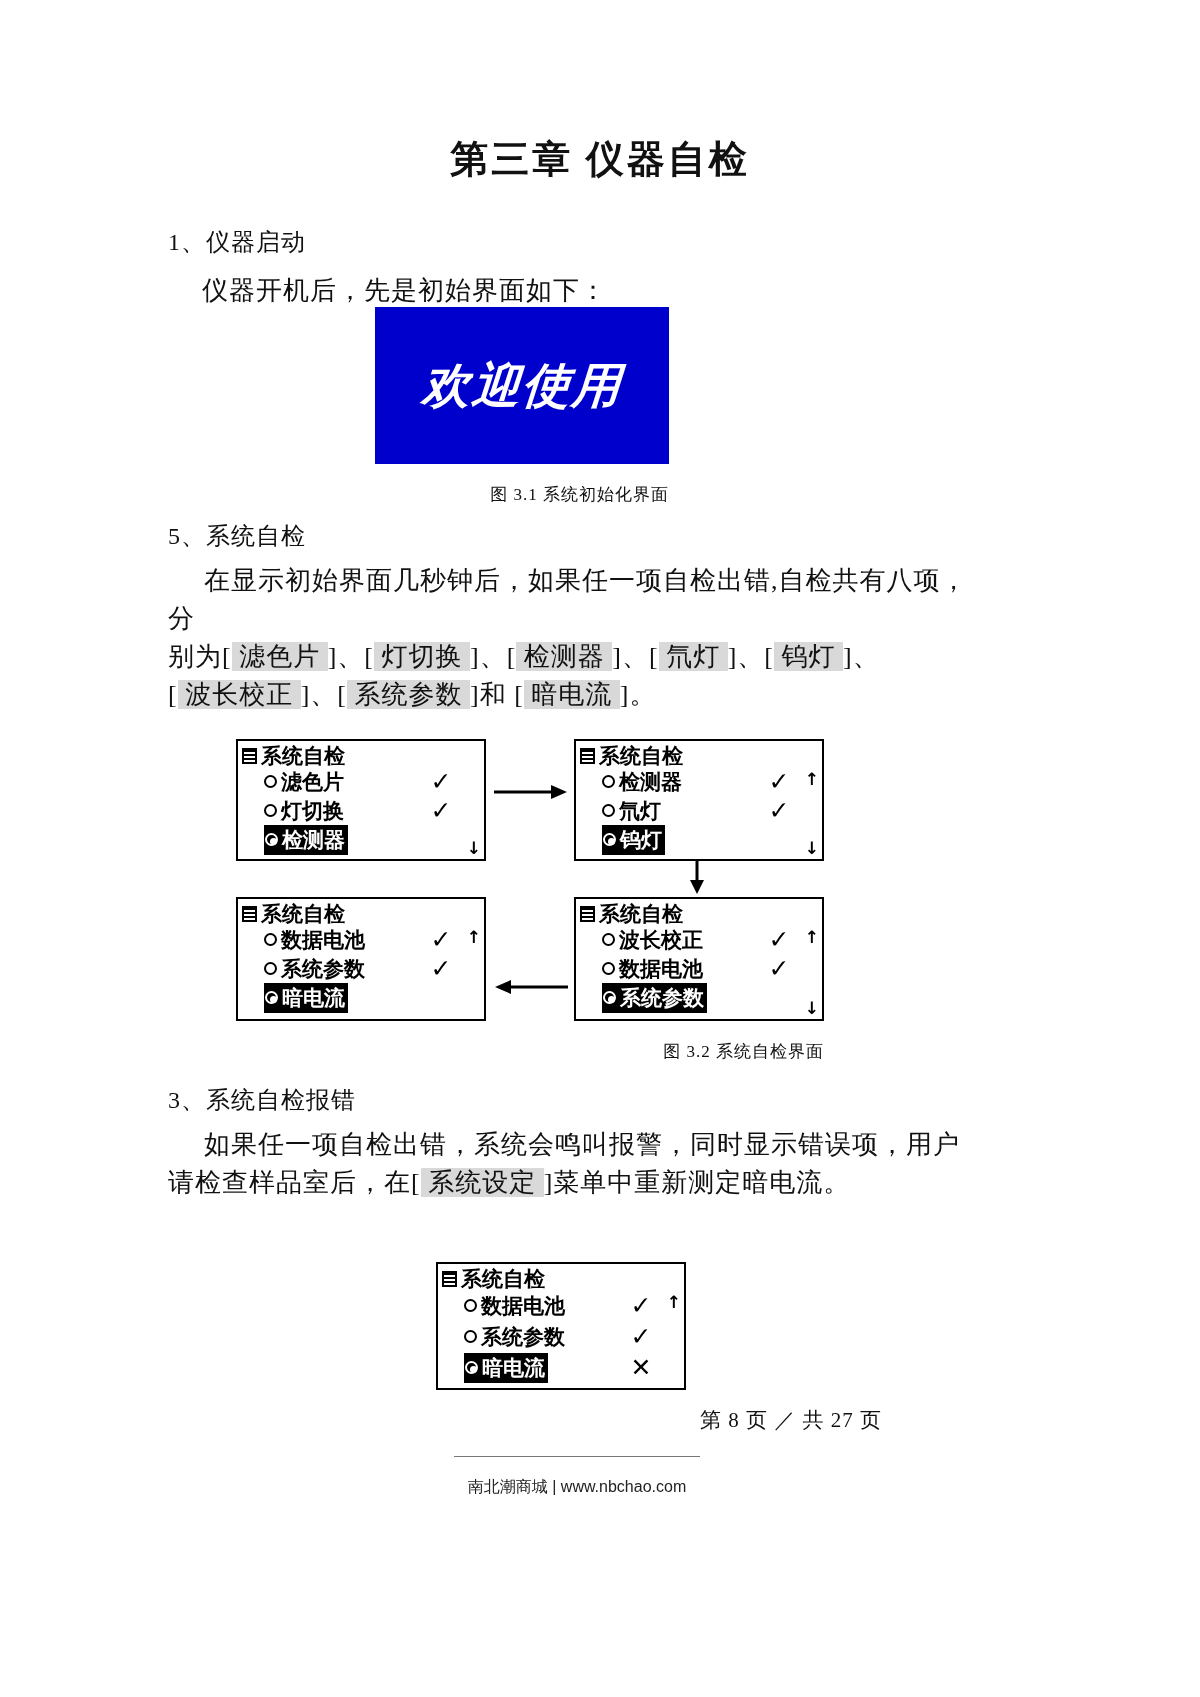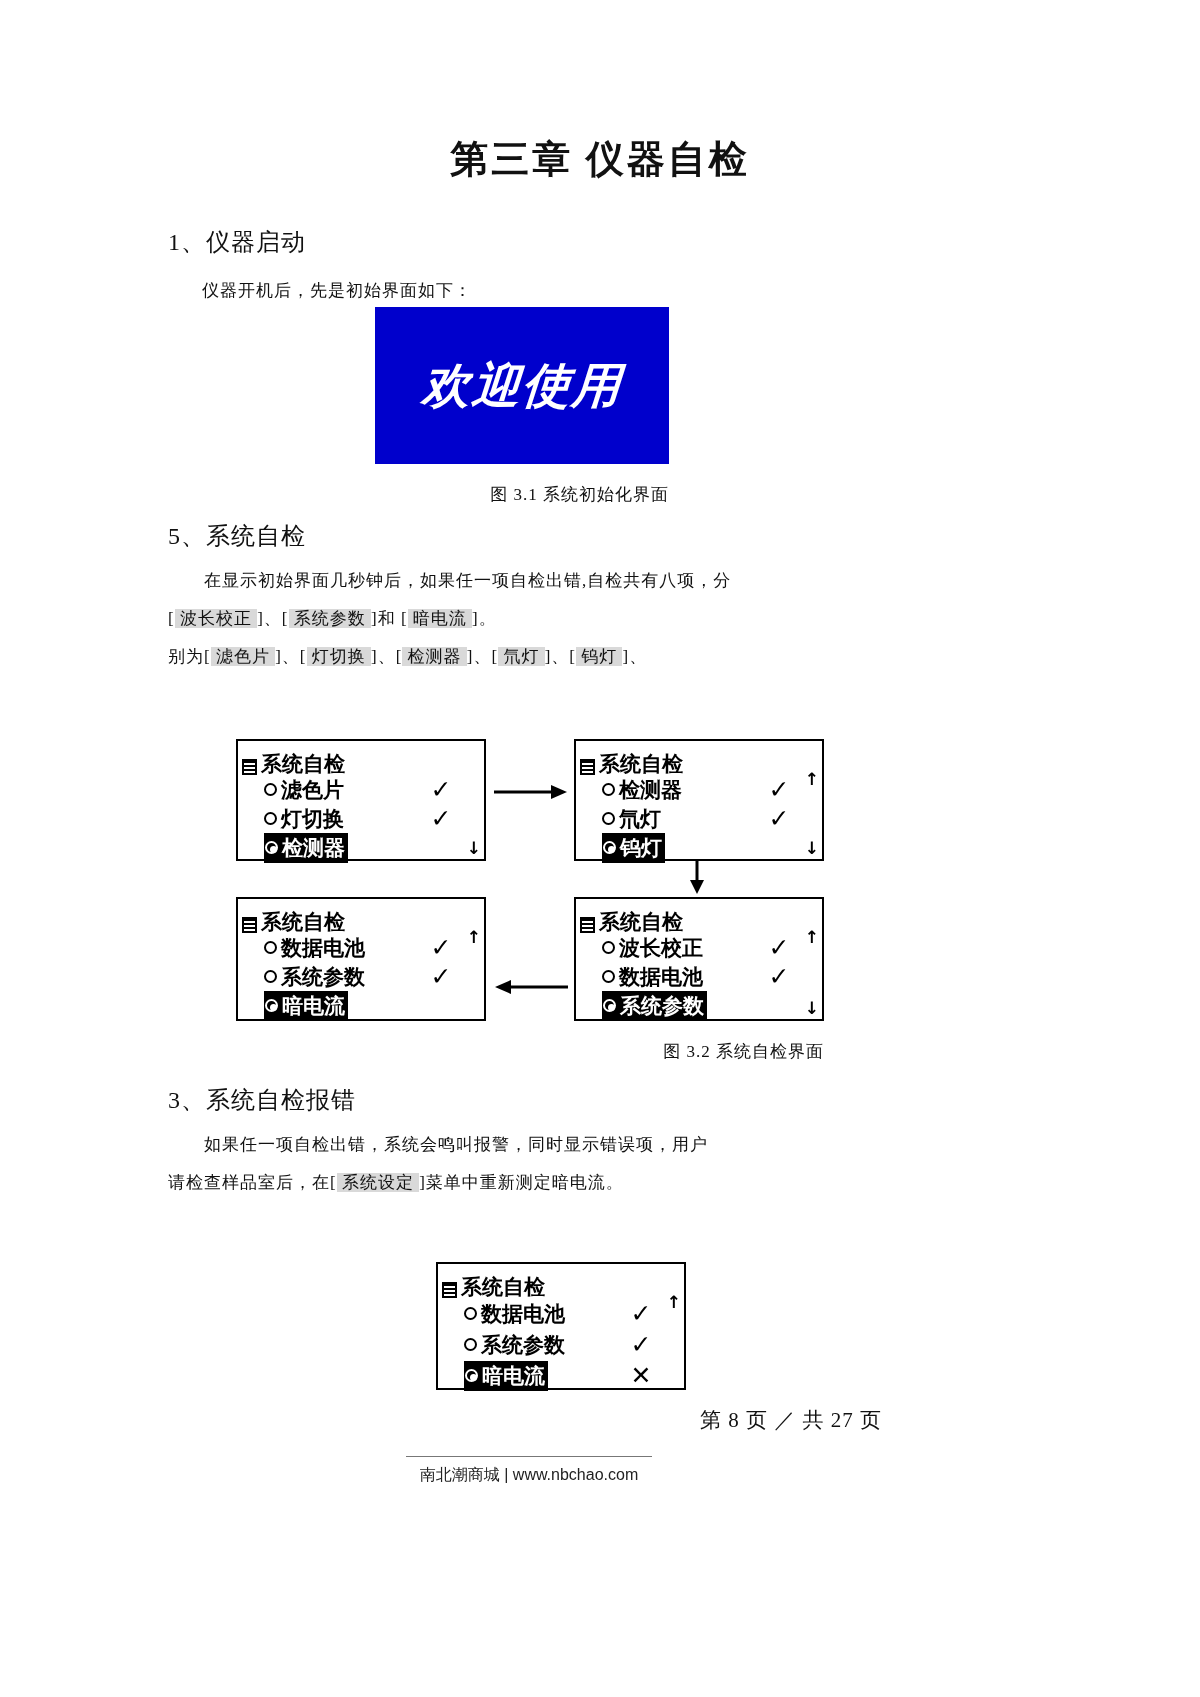--- a/index.html
+++ b/index.html
@@ -21,21 +21,21 @@
     text-align: center;
     font-size: 38px;
     font-weight: bold;
     letter-spacing: 3px;
   }
   .sec-heading {
     position: absolute;
     font-size: 24px;
     letter-spacing: 1px;
   }
-  .body-text { font-size: 17px; line-height: 38px; letter-spacing: 1px; }
+  .body-text { font-size: 26px; line-height: 38px; letter-spacing: 1px; }
   .para { position: absolute; width: 800px; }
   .para p { margin: 0; }
   .indent { text-indent: 36px; }
   .hl { background: #d9d9d9; }
 
   
   .welcome {
     position: absolute;
     left: 375px; top: 303px;
     width: 294px; height: 157px;
@@ -61,21 +61,21 @@
   
   .lcd {
     position: absolute;
     width: 250px;
     border: 2px solid #000;
     background: #fff;
     font-family: "DejaVu Sans", "Liberation Sans", sans-serif;
     font-weight: bold;
     color: #000;
   }
-  .lcd-header { display: flex; align-items: flex-end; gap: 4px; padding: 12px 4px 0 4px; font-size: 21px; line-height: 22px; }
+  .lcd-header { display: flex; align-items: center; gap: 4px; padding: 4px 4px 0 4px; font-size: 21px; line-height: 22px; }
   .menu-icon {
     width: 15px; height: 16px; flex: 0 0 auto;
     border: 2px solid #000;
     background: repeating-linear-gradient(to bottom, #000 0, #000 2px, #fff 2px, #fff 4px);
   }
   .lcd-row { display: flex; align-items: center; height: 29px; padding-left: 26px; padding-right: 20px; }
   .lcd-label { font-size: 21px; white-space: nowrap; }
   .inv { display: inline-flex; align-items: center; background: #000; color: #fff; padding: 1px 3px 1px 1px; }
   .lcd-check { margin-left: auto; width: 46px; text-align: center; font-size: 25px; font-weight: bold; font-family: "DejaVu Sans", sans-serif; }
   .radio {
@@ -97,24 +97,24 @@
   
   .footer-page {
     position: absolute;
     left: 700px; top: 1402px;
     width: 250px;
     font-size: 21px;
     letter-spacing: 1px;
   }
   .footer-watermark {
     position: absolute;
-    left: 406px; top: 1452px;
+    left: 454px; top: 1452px;
     width: 246px;
     border-top: 1px solid #777;
-    padding-top: 8px;
+    padding-top: 20px;
     text-align: center;
     font-size: 16px;
     color: #222;
     font-family: "Liberation Sans", sans-serif;
   }
 </style>
 </head>
 <body>
 
 <div class="page">
@@ -126,22 +126,22 @@
 
   <div class="welcome">
     <span class="welcome-text">欢迎使用</span>
   </div>
   <div class="fig-caption" style="left:375px; top:479px; width:294px;">图 3.1  系统初始化界面</div>
 
   <div class="sec-heading" style="left:168px; top:516px;">5、系统自检</div>
 
   <div class="para body-text" style="left:168px; top:558px;">
     <p class="indent"><span>在显示初始界面几秒钟后，如果任一项自检出错,自检共有八项，分</span></p>
+    <p><span>别为[</span><span class="hl"> 滤色片 </span><span>]、[</span><span class="hl">  灯切换 </span><span>]、[</span><span class="hl"> 检测器 </span><span>]、[</span><span class="hl"> 氘灯 </span><span>]、[</span><span class="hl"> 钨灯 </span><span>]、</span></p>
     <p><span>[</span><span class="hl"> 波长校正 </span><span>]、[</span><span class="hl"> 系统参数 </span><span>]和 [</span><span class="hl"> 暗电流 </span><span>]。</span></p>
-    <p><span>别为[</span><span class="hl"> 滤色片 </span><span>]、[</span><span class="hl">  灯切换 </span><span>]、[</span><span class="hl"> 检测器 </span><span>]、[</span><span class="hl"> 氘灯 </span><span>]、[</span><span class="hl"> 钨灯 </span><span>]、</span></p>
   </div>
 
   <div class="lcd" style="left:236px; top:735px; height:122px;">
     <div class="lcd-header">
       <span class="menu-icon"></span>
       <span>系统自检</span>
     </div>
     <div class="lcd-row">
         <span class="radio"></span>
         <span class="lcd-label">滤色片</span>

